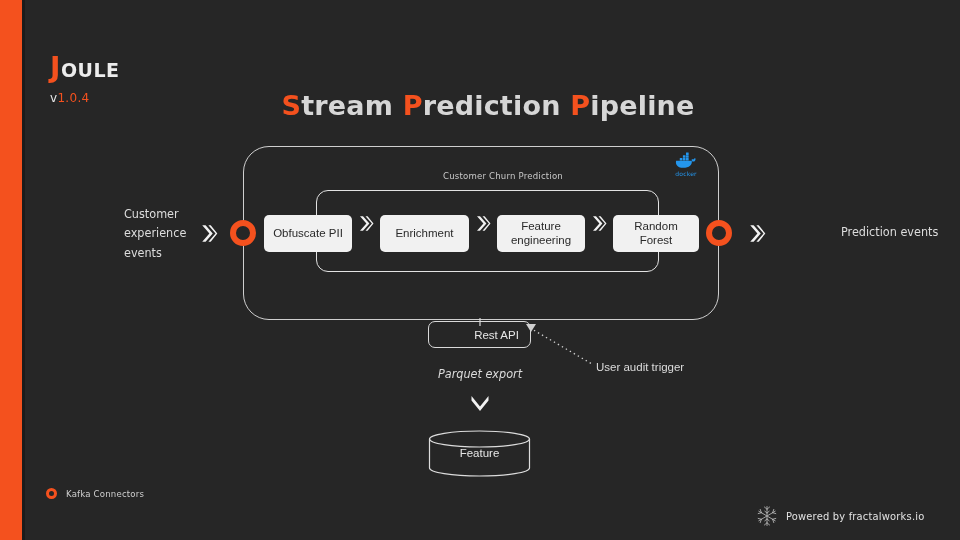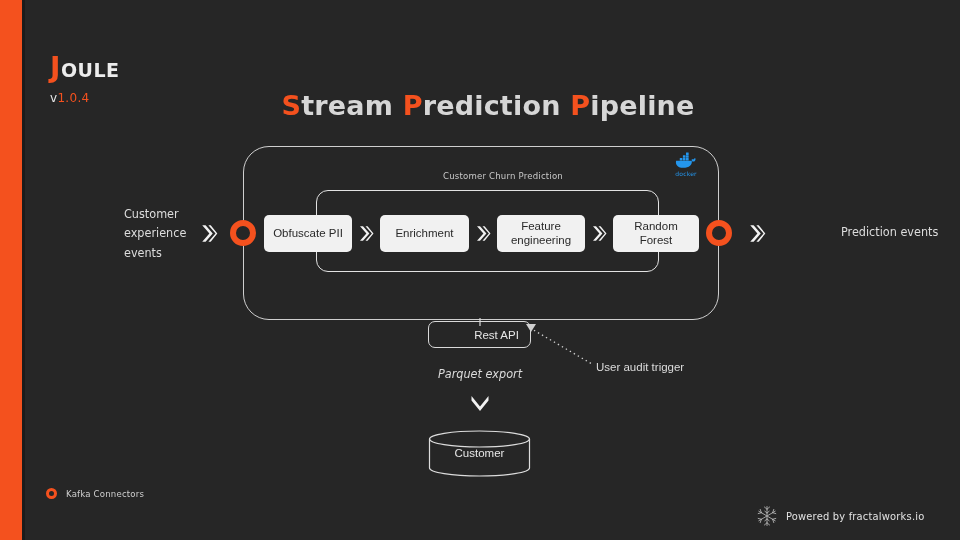--- a/index.html
+++ b/index.html
@@ -90,21 +90,21 @@
     border: 1.2px solid #e2e2e2;
     border-radius: 12px;
   }
 
   
   .stage-row {
     position: absolute;
     left: 264px; top: 215px;
     width: 434px; height: 37px;
     display: flex;
-    align-items: center;
+    align-items: flex-start;
   }
   .stage {
     background: #f1f1f1;
     color: #2a2a2a;
     border-radius: 5px;
     height: 37px;
     display: flex; align-items: center; justify-content: center;
     text-align: center;
     font-family: "Liberation Sans", sans-serif;
     font-size: 11.5px;
@@ -353,21 +353,21 @@
   <div class="down-chev">
     <svg width="24" height="24" viewBox="0 0 24 24">
       <path d="M3.5 2 L12 12.5 L20.5 2 L20.5 6.5 L12 17 L3.5 6.5 Z" fill="#f2f2f2"></path>
     </svg>
   </div>
 
   <svg class="cylinder" viewBox="0 0 103 47">
     <ellipse cx="51.5" cy="9" rx="50" ry="8" fill="none" stroke="#dcdcdc" stroke-width="1.2"></ellipse>
     <path d="M1.5 9 L1.5 38 A50 8 0 0 0 101.5 38 L101.5 9" fill="none" stroke="#dcdcdc" stroke-width="1.2"></path>
   </svg>
-  <div class="cyl-label">Customer</div>
+  <div class="cyl-label">Feature</div>
 
   <div class="legend">
     <div class="legend-ring"></div>
     <div class="legend-text">Kafka Connectors</div>
   </div>
 
   <div class="footer-brand">
     <svg width="22" height="22" viewBox="0 0 22 22">
       <g stroke="#b9b9b9" stroke-width="0.85" fill="none" stroke-linecap="round">
         <line x1="11" y1="1.5" x2="11" y2="20.5"></line>

